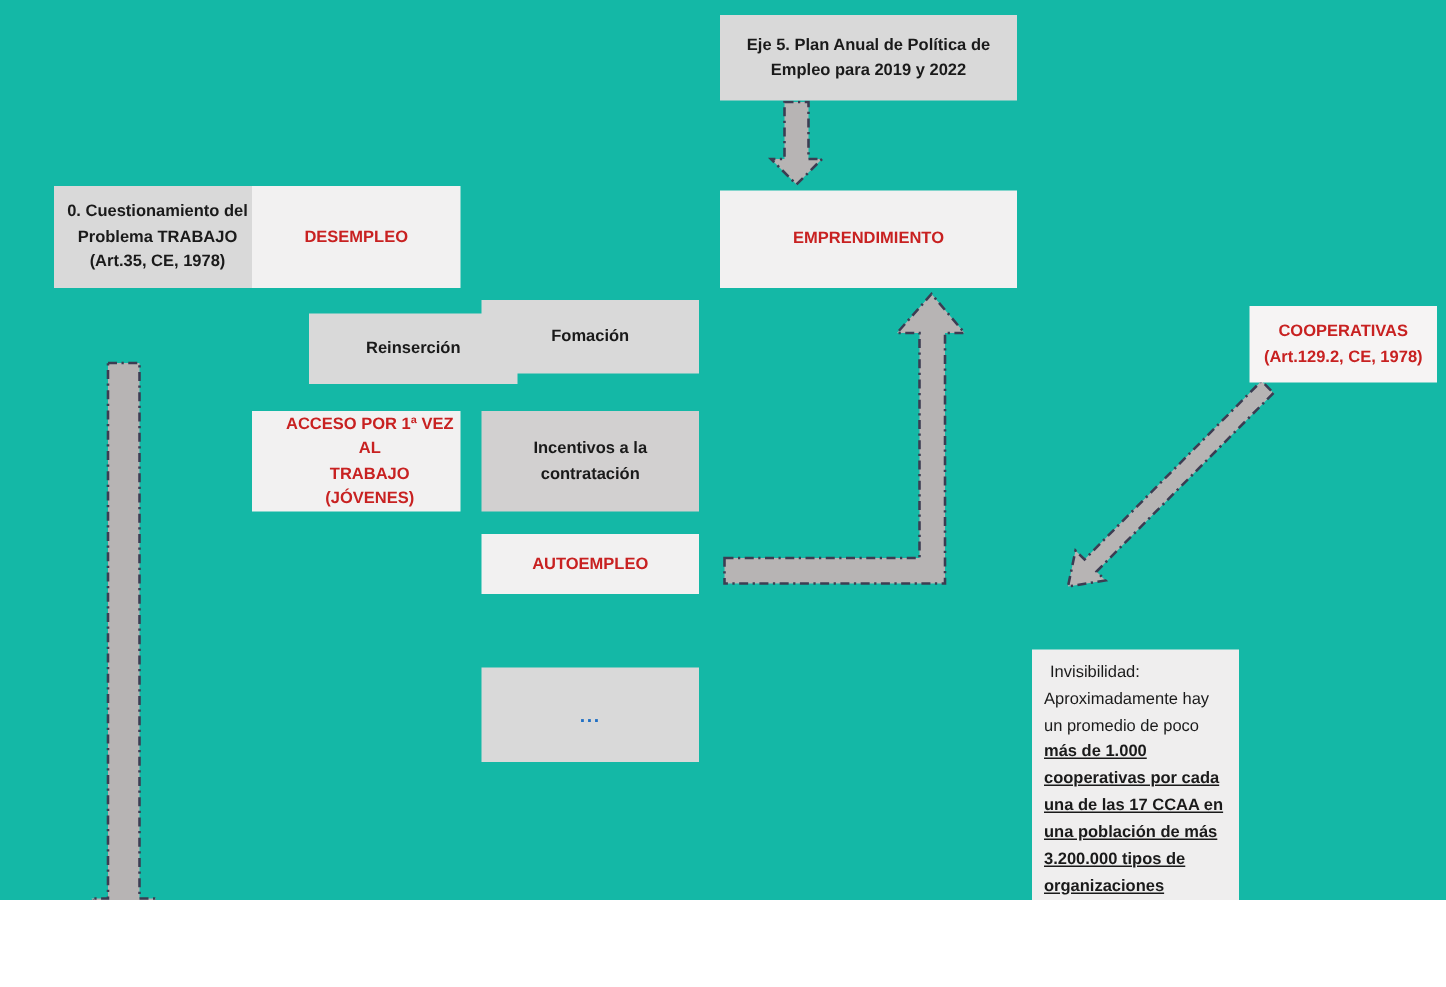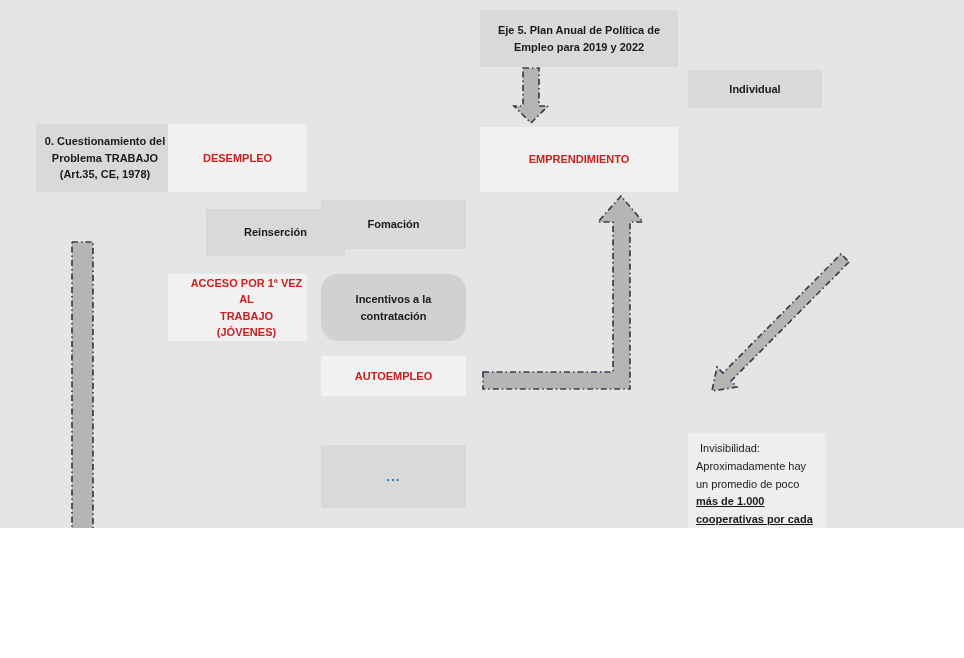--- a/index.html
+++ b/index.html
@@ -1,36 +1,36 @@
 <!DOCTYPE html>
 <html><head>
 <meta charset="utf-8">
 <style>
   html,body{margin:0;padding:0;background:#ffffff;}
   #canvas{
     position:relative;
-    width:964px;height:528px;
-    background:#e5e5e5;
+    width:964px;height:600px;
+    background:#14b8a6;
     font-family:"Liberation Sans","DejaVu Sans",sans-serif;
     overflow:hidden;
     text-decoration:underline;
   }
   .box{
     position:absolute;
     display:flex;flex-direction:column;justify-content:center;align-items:center;
     text-align:center;
     font-weight:700;
     font-size:11px;
     line-height:1.5;
     color:#1a1a1a;
     box-sizing:border-box;
     padding:2px 4px;
   }
   .bg-gray{background:#d9d9d9;}
-  .bg-gray-dark{background:#d2d0d0;border-radius:17px;}
+  .bg-gray-dark{background:#d2d0d0;}
   .bg-light{background:#f2f1f1;}
   .bg-lighter{background:#f6f4f4;}
   .red{color:#c82121;}
   .blue{color:#1f6fc4;font-size:13px;letter-spacing:1px;}
   .line{display:block;}
   
   #box-eje5{left:480px;top:10px;width:198px;height:57px;}
   #box-individual{left:688px;top:70px;width:134px;height:38px;}
   #box-cuestionamiento{left:36px;top:124px;width:138px;height:68px;}
   #box-desempleo{left:168px;top:124px;width:139px;height:68px;}
@@ -77,23 +77,20 @@
     <polygon points="483,372 613,372 613,222 598,222 621,196 643,222 630,222 630,389 483,389"></polygon>
     <polygon points="849,262 731,381 737,387 712,391 717,367 723,373 841,254"></polygon>
     <polygon points="702,590 719,590 719,629 728,629 711,646 694,629 702,629"></polygon>
   </svg>
 
   <div class="box bg-gray" id="box-eje5">
     <span class="line">Eje 5. Plan Anual de Política de</span>
     <span class="line">Empleo para 2019 y 2022</span>
   </div>
 
-  <div class="box bg-gray" id="box-individual">
-    <span class="line">Individual</span>
-  </div>
 
   <div class="box bg-gray" id="box-cuestionamiento">
     <span class="line">0. Cuestionamiento del</span>
     <span class="line">Problema TRABAJO</span>
     <span class="line">(Art.35, CE, 1978)</span>
   </div>
 
   <div class="box bg-light red" id="box-desempleo">
     <span class="line">DESEMPLEO</span>
   </div>
@@ -105,20 +102,24 @@
 
   <div class="box bg-gray" id="box-reinsercion">
     <span class="line">Reinserción</span>
   </div>
 
   <div class="box bg-gray" id="box-fomacion">
     <span class="line">Fomación</span>
   </div>
 
 
+  <div class="box bg-lighter red" id="box-cooperativas">
+    <span class="line">COOPERATIVAS</span>
+    <span class="line">(Art.129.2, CE, 1978)</span>
+  </div>
 
   <div class="box bg-light red" id="box-acceso">
     <span class="line">ACCESO POR 1ª VEZ AL</span>
     <span class="line">TRABAJO (JÓVENES)</span>
   </div>
 
   <div class="box bg-gray-dark" id="box-incentivos">
     <span class="line">Incentivos a la</span>
     <span class="line">contratación</span>
   </div>

